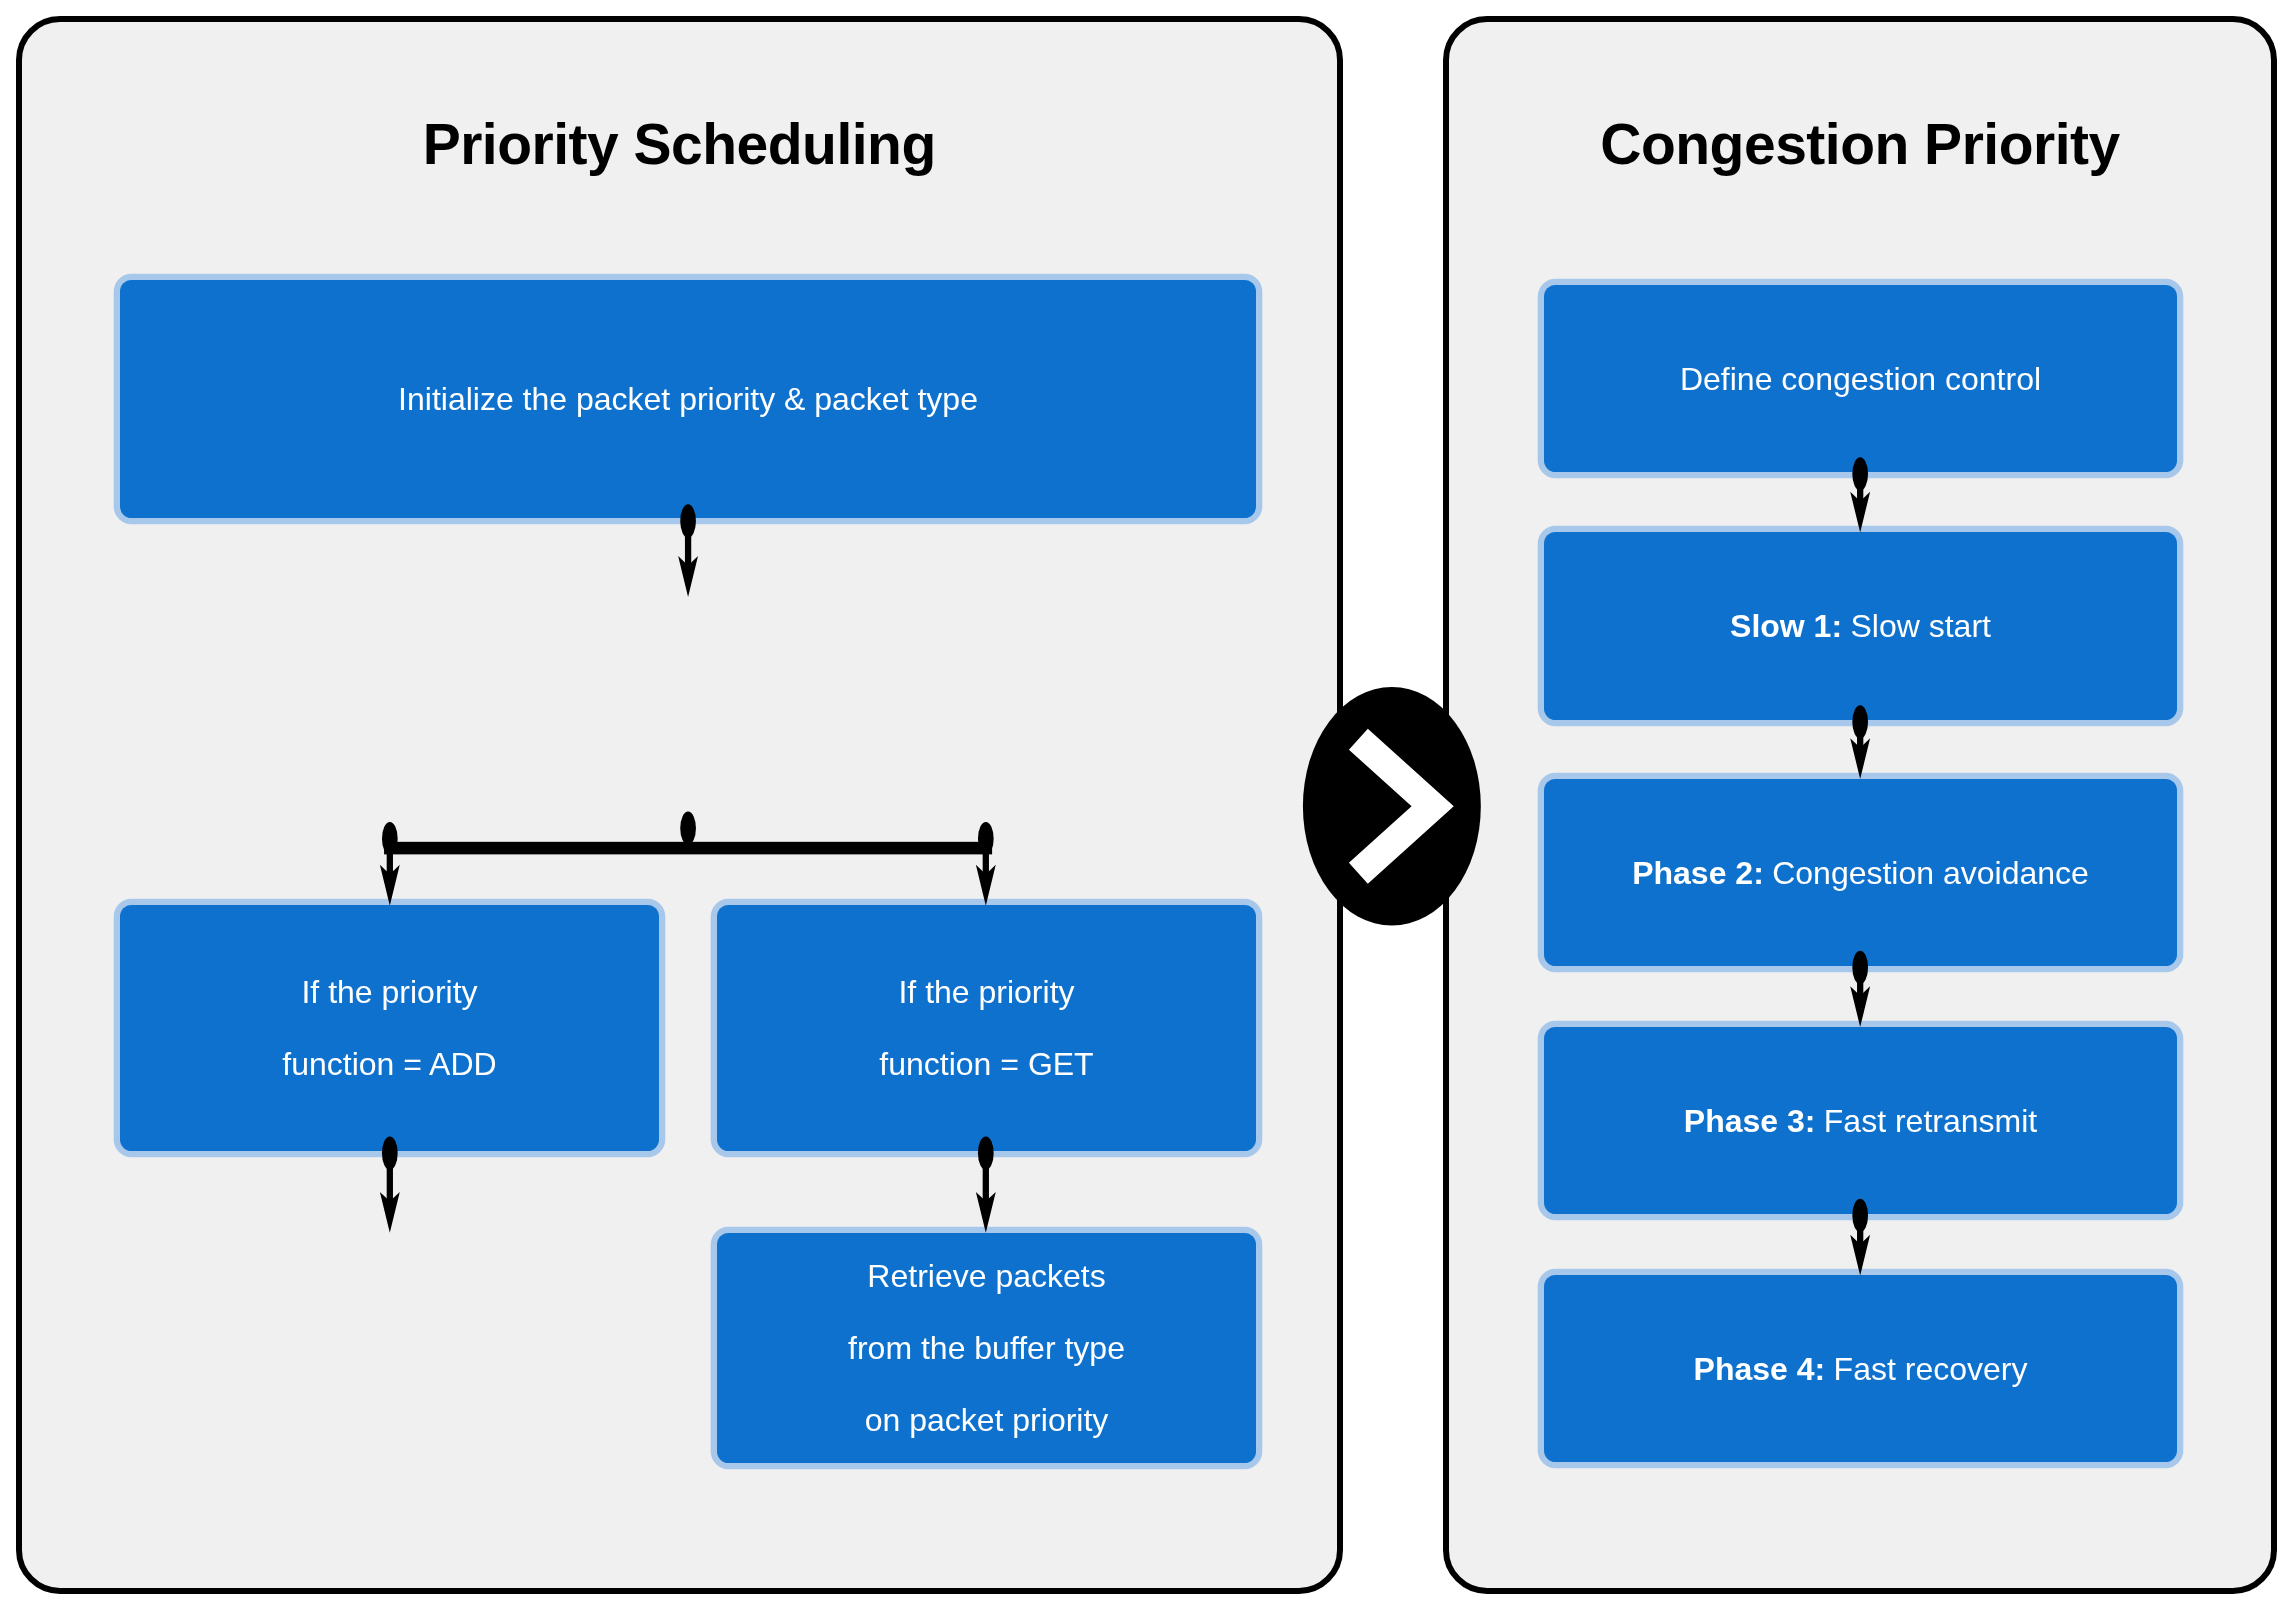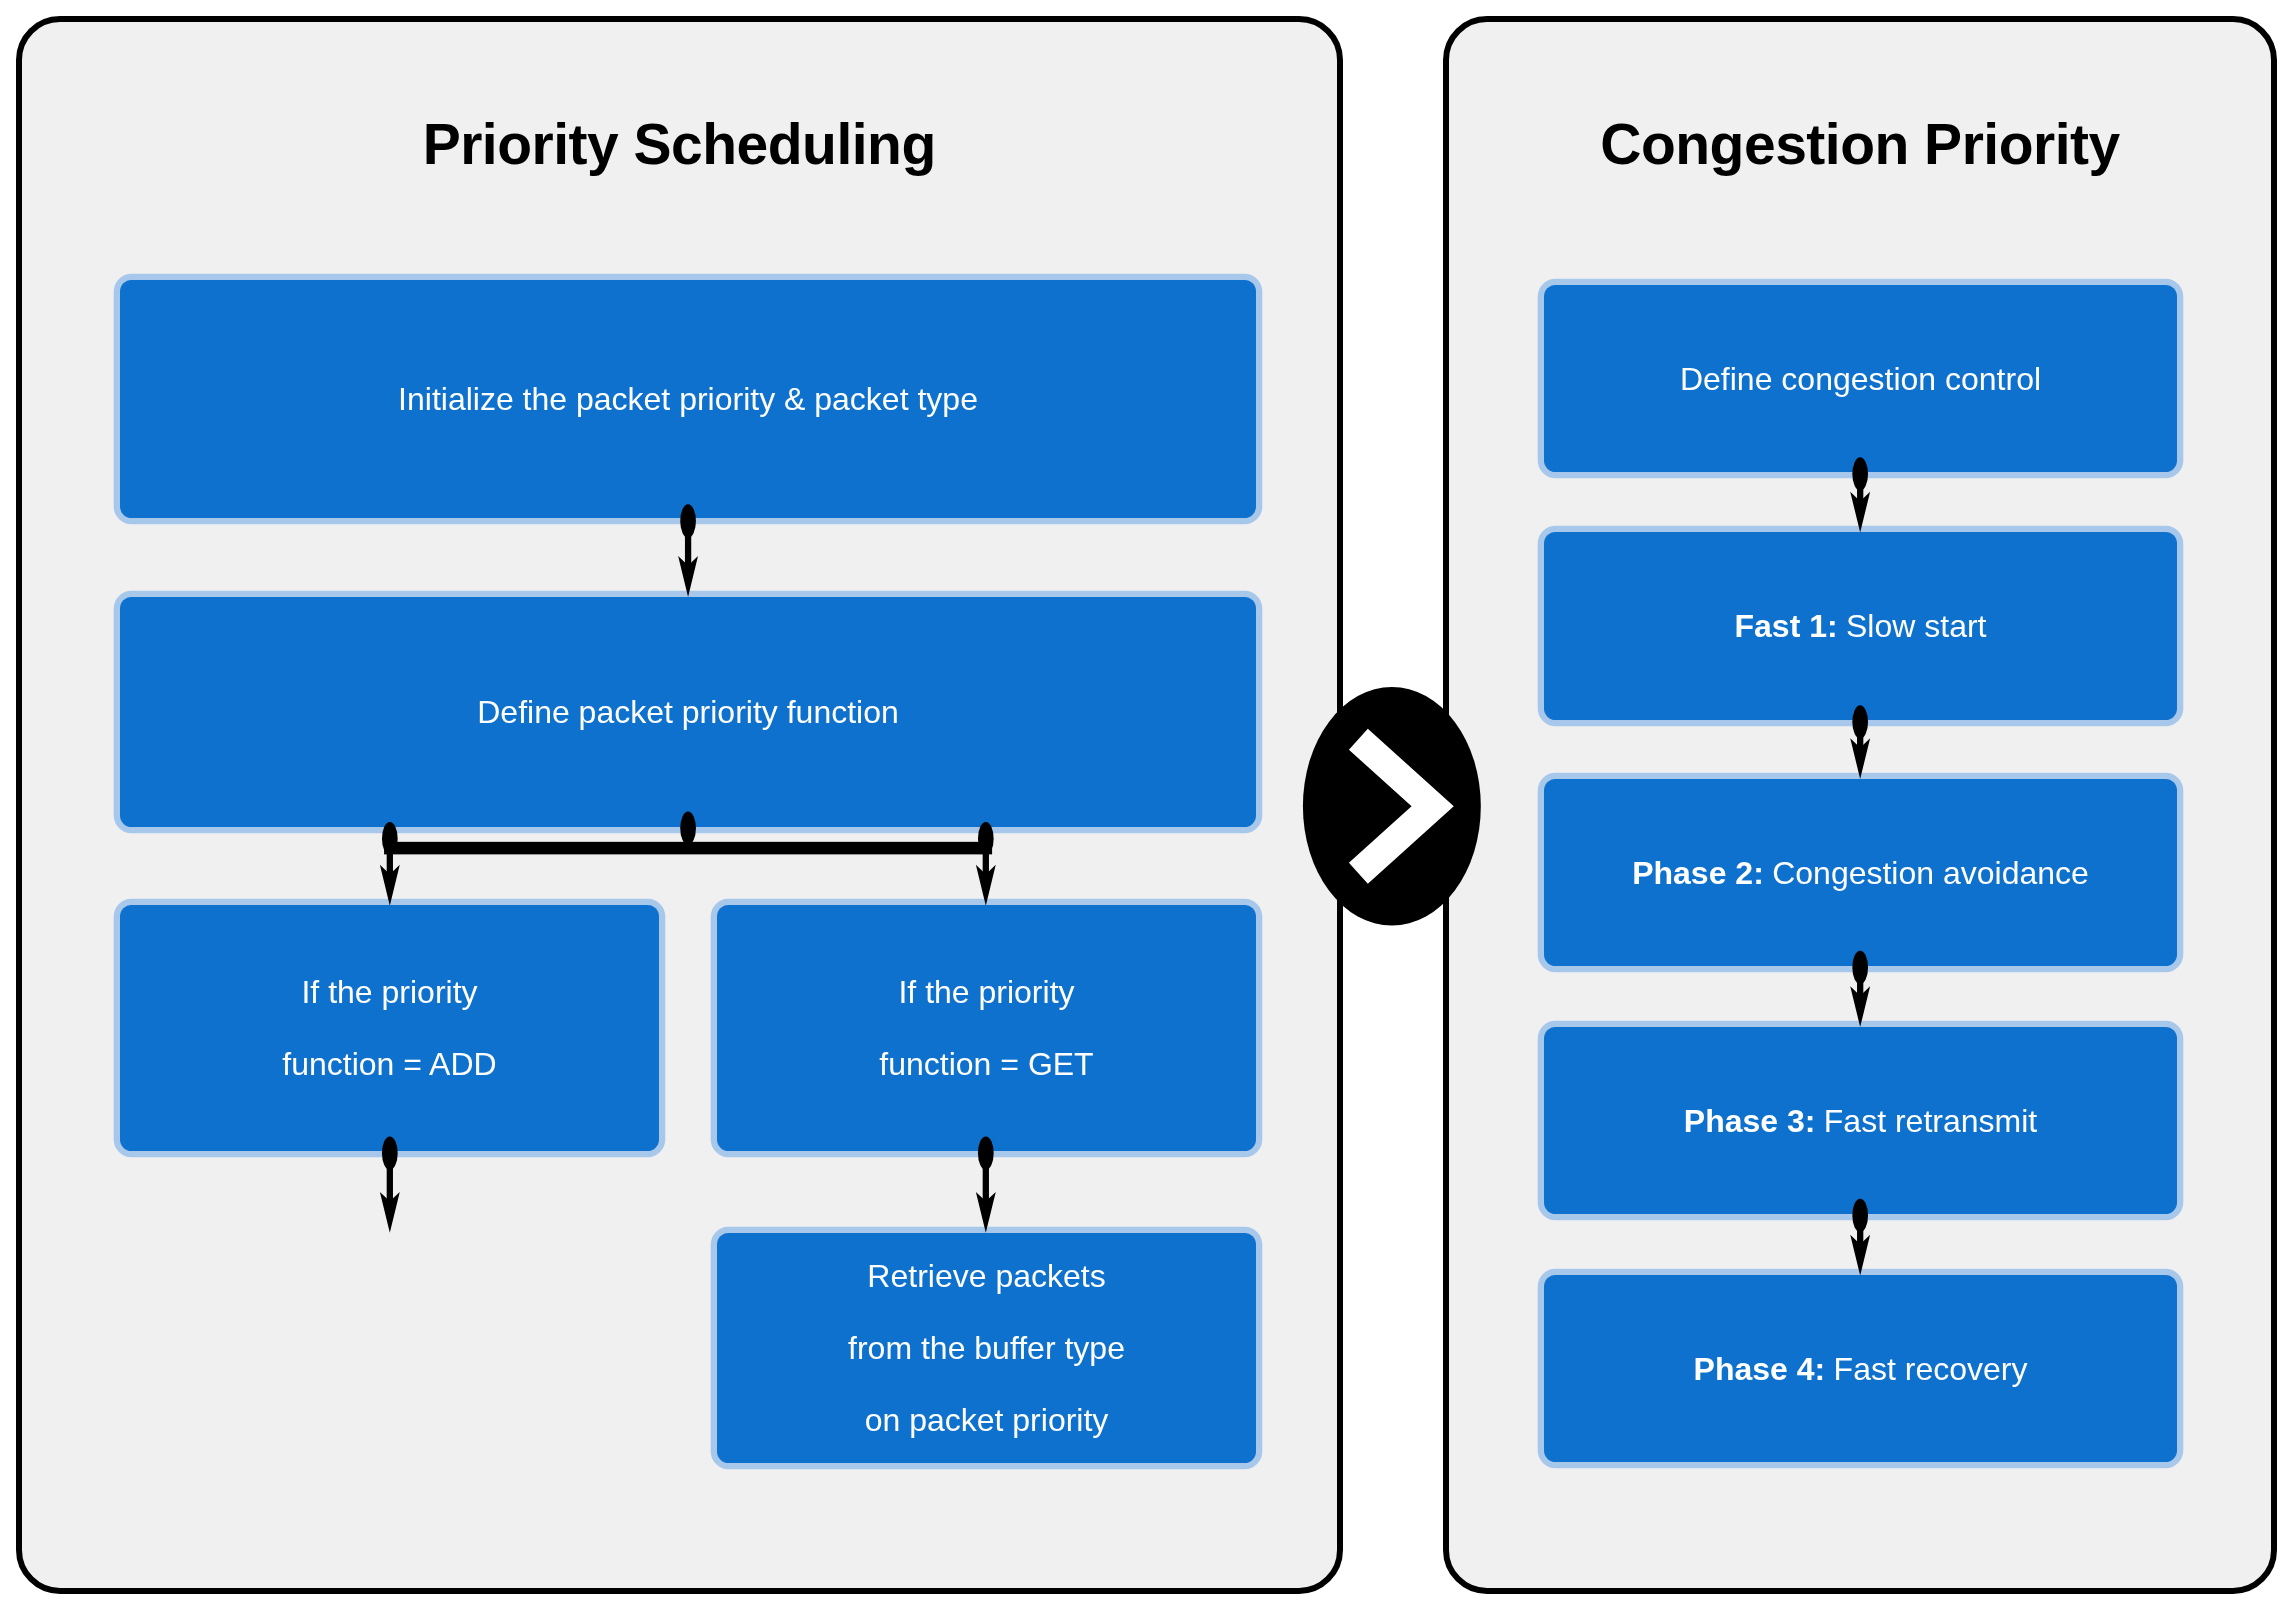--- a/index.html
+++ b/index.html
@@ -23,34 +23,33 @@
 <div id="canvas">
 
   <section class="panel left">
     <h1 class="ptitle">Priority Scheduling</h1>
   </section>
   <section class="panel right">
     <h1 class="ptitle">Congestion Priority</h1>
   </section>
 
   <div class="bluebox" style="left:120px;top:280px;width:1136px;height:238px">Initialize the packet priority &amp; packet type</div>
-  <div class="bluebox" style="left:120px;top:597px;width:1136px;height:230px">Define packet priority function</div>
   <div class="bluebox" style="left:120px;top:905px;width:539px;height:246px">If the priority
 function = ADD</div>
   <div class="bluebox" style="left:717px;top:905px;width:539px;height:246px">If the priority
 function = GET</div>
   <div class="bluebox" style="left:717px;top:1233px;width:539px;height:230px">Retrieve packets
 from the buffer type
 on packet priority</div>
 
   <div class="bluebox" style="left:1544px;top:285px;width:633px;height:187px">
     <span class="b"></span><span>Define congestion control</span>
   </div>
   <div class="bluebox" style="left:1544px;top:532px;width:633px;height:188px">
-    <span class="b">Fast 1:</span><span>Slow start</span>
+    <span class="b">Slow 1:</span><span>Slow start</span>
   </div>
   <div class="bluebox" style="left:1544px;top:779px;width:633px;height:187px">
     <span class="b">Phase 2:</span><span>Congestion avoidance</span>
   </div>
   <div class="bluebox" style="left:1544px;top:1027px;width:633px;height:187px">
     <span class="b">Phase 3:</span><span>Fast retransmit</span>
   </div>
   <div class="bluebox" style="left:1544px;top:1275px;width:633px;height:187px">
     <span class="b">Phase 4:</span><span>Fast recovery</span>
   </div>

